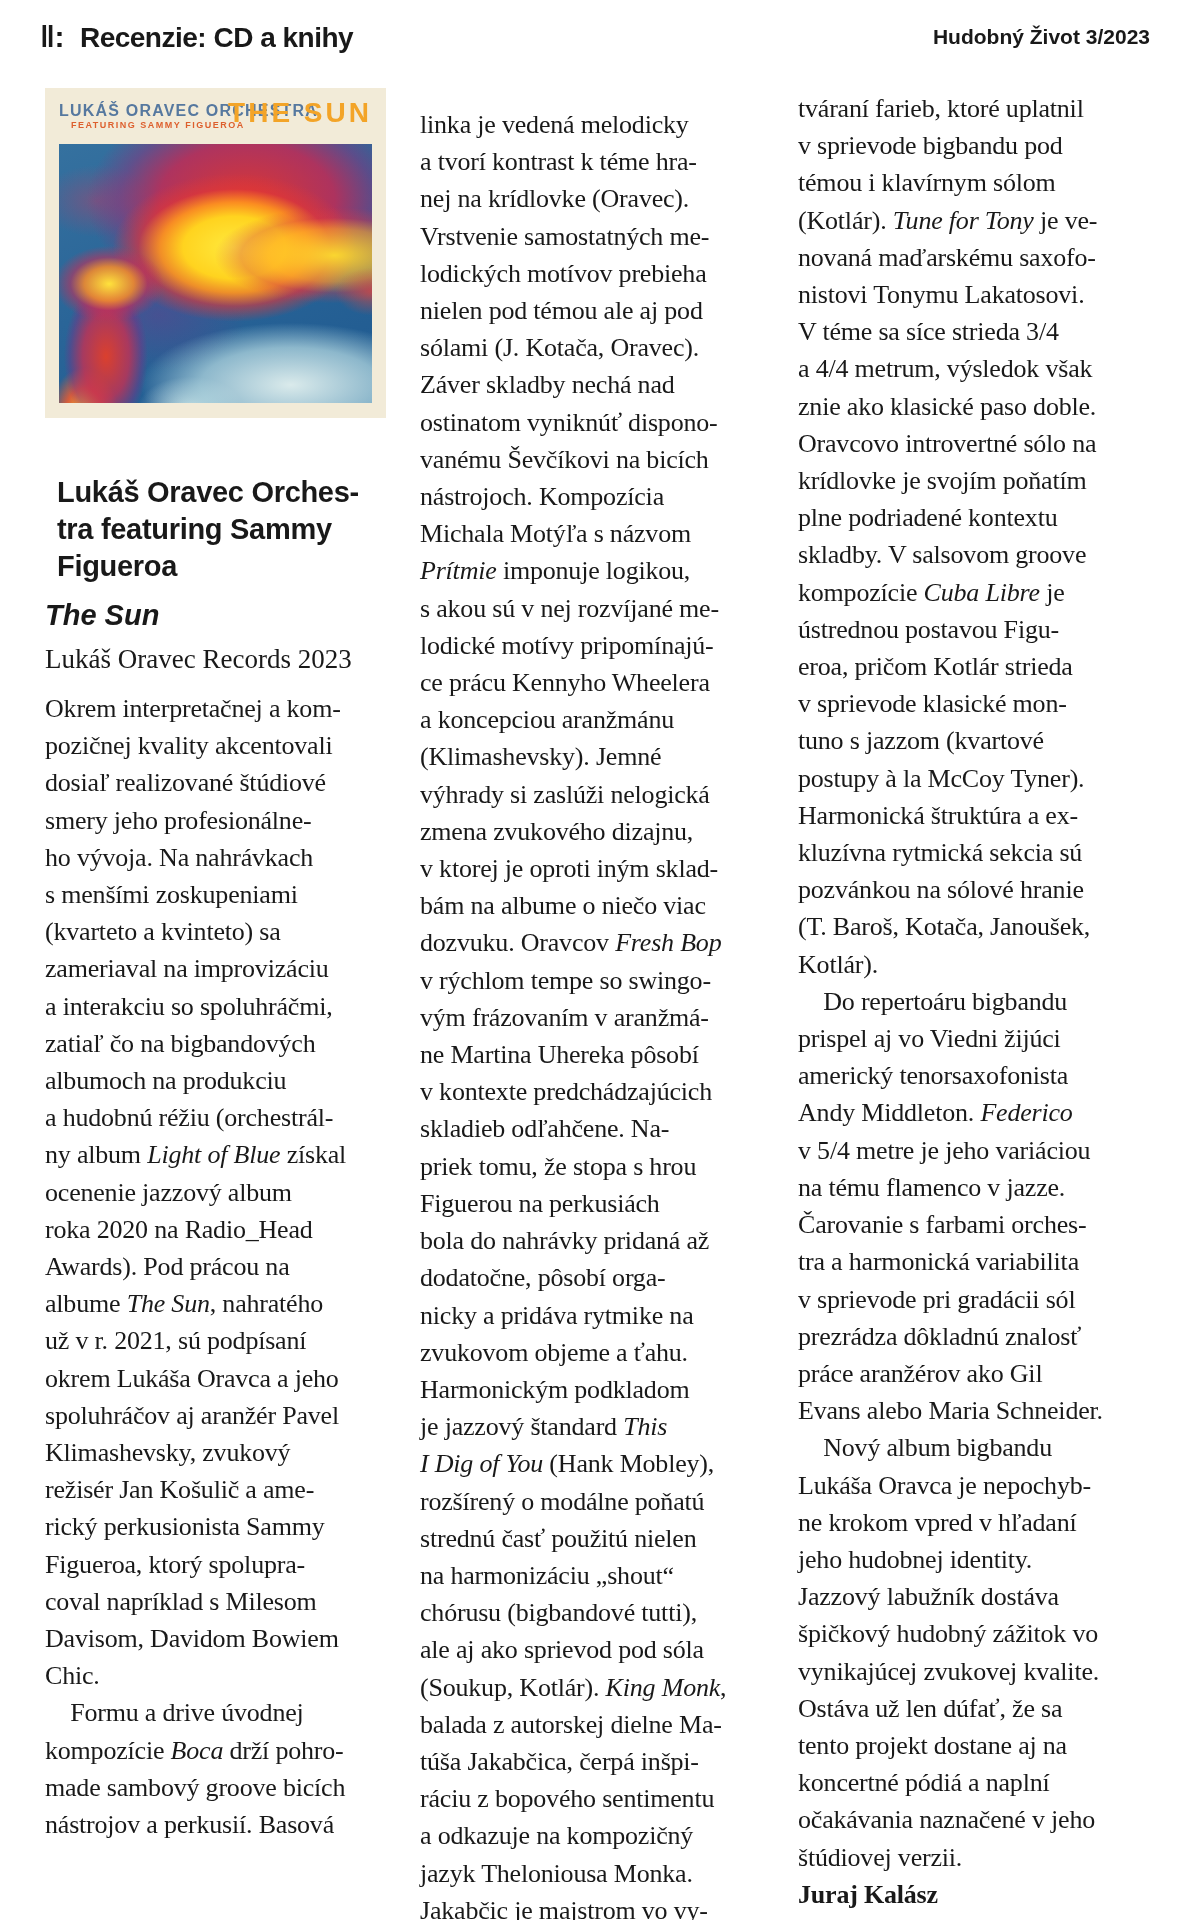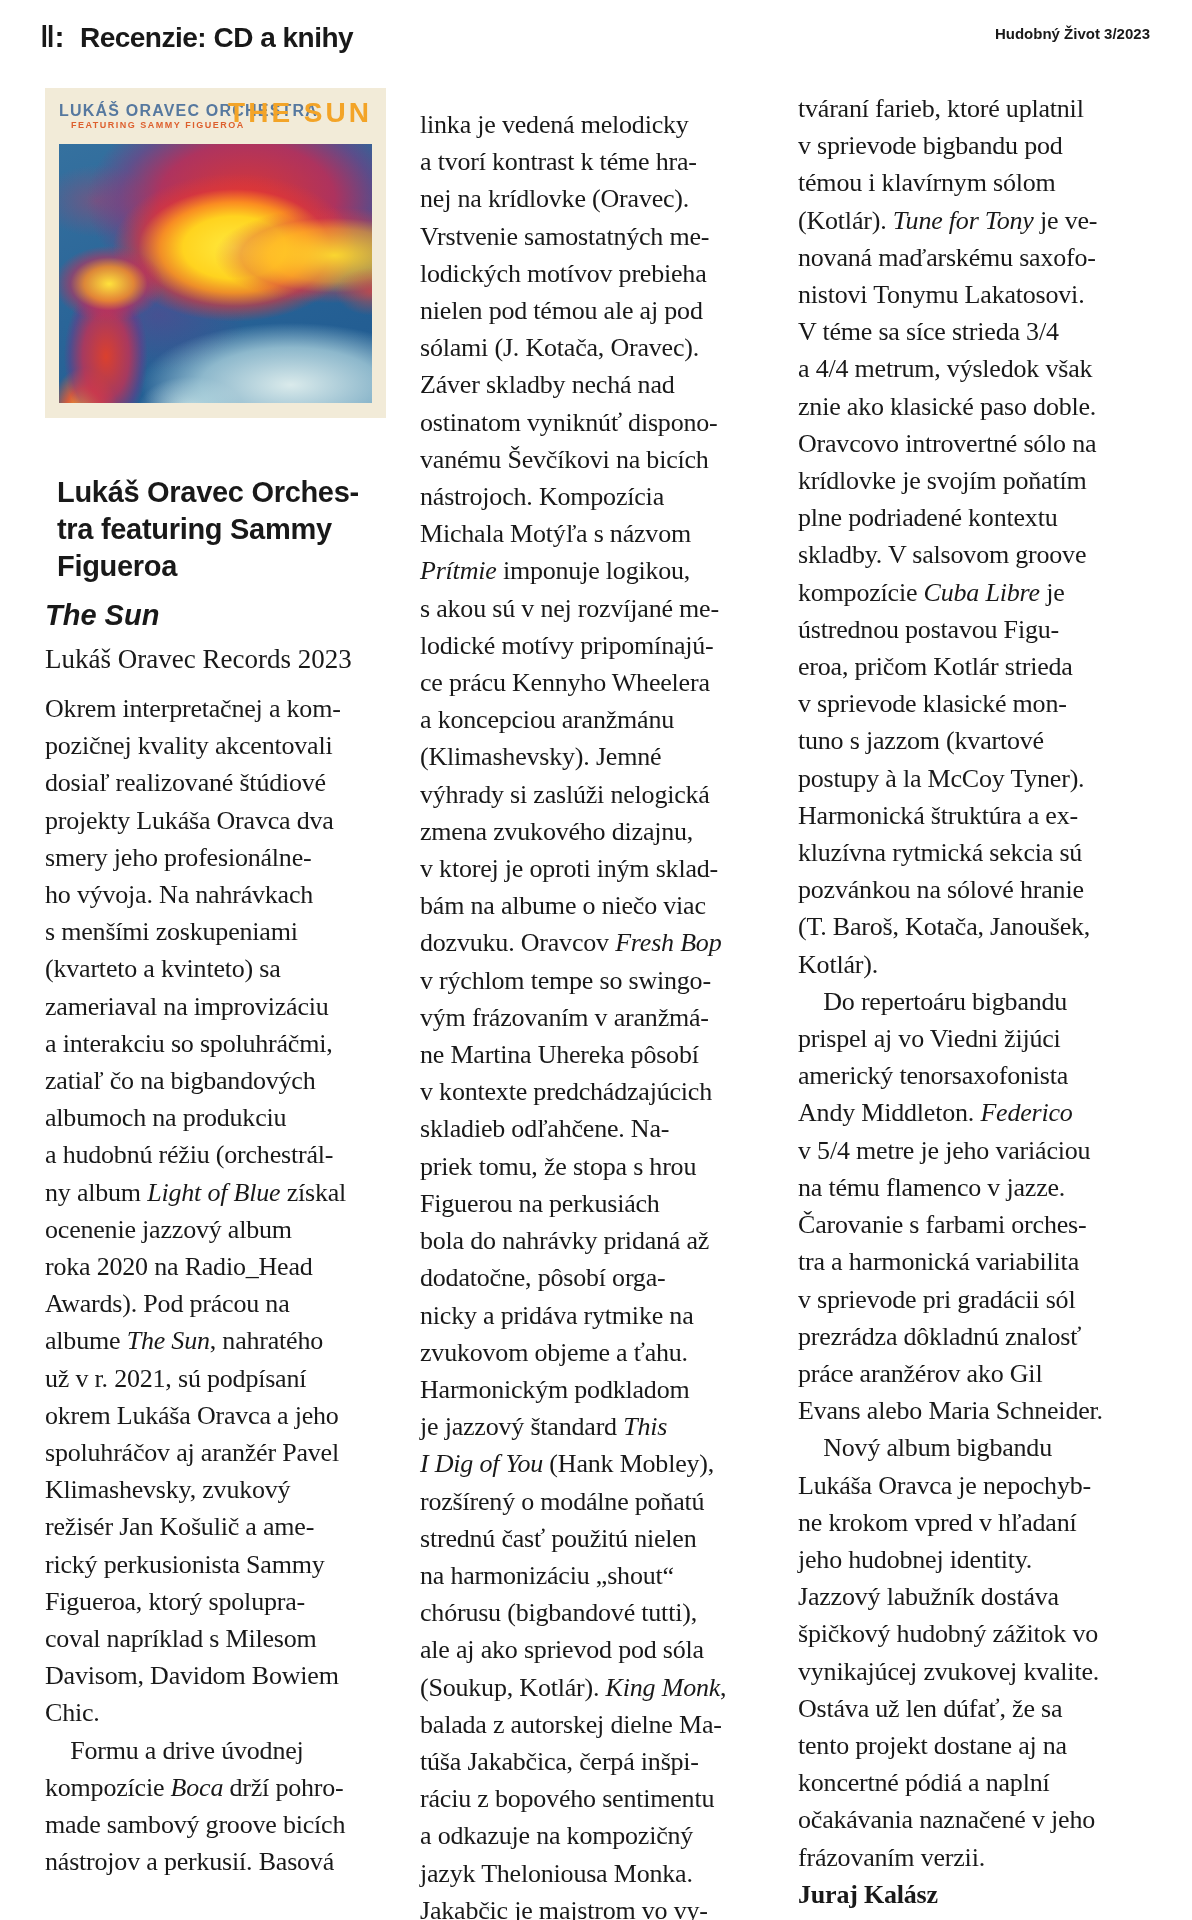--- a/index.html
+++ b/index.html
@@ -12,21 +12,21 @@
 
   
   .masthead-left {
     position:absolute; top:20px; left:40px;
     font-family:"Liberation Sans", sans-serif; font-weight:bold;
     font-size:28px; letter-spacing:-0.5px; display:flex; gap:16px; align-items:baseline;
   }
   .masthead-left .mark { font-size:30px; }
   .masthead-right {
     position:absolute; top:25px; right:42px;
-    font-family:"Liberation Sans", sans-serif; font-weight:bold; font-size:15px;
+    font-family:"Liberation Sans", sans-serif; font-weight:bold; font-size:21px;
   }
 
   
   .cover { position:absolute; left:45px; top:88px; width:341px; height:330px;
            background:var(--cover-bg,#f2ebd8); }
   .cover-artist {
     position:absolute; left:14px; top:14px;
     font-family:"Liberation Sans", sans-serif; font-weight:bold;
     font-size:16px; letter-spacing:1.2px; color:var(--cover-artist,#56789f);
   }
@@ -105,21 +105,20 @@
         <div class="line"><span>Figueroa</span></div>
       </h1>
     <div class="album-title-line">The Sun</div>
     <div class="label-line">Lukáš Oravec Records 2023</div>
   </section>
 
   <div class="col col1">
       <div class="line"><span>Okrem interpretačnej a kom-</span></div>
       <div class="line"><span>pozičnej kvality akcentovali</span></div>
       <div class="line"><span>dosiaľ realizované štúdiové</span></div>
-      <div class="line"><span>projekty Lukáša Oravca dva</span></div>
       <div class="line"><span>smery jeho profesionálne-</span></div>
       <div class="line"><span>ho vývoja. Na nahrávkach</span></div>
       <div class="line"><span>s menšími zoskupeniami</span></div>
       <div class="line"><span>(kvarteto a kvinteto) sa</span></div>
       <div class="line"><span>zameriaval na improvizáciu</span></div>
       <div class="line"><span>a interakciu so spoluhráčmi,</span></div>
       <div class="line"><span>zatiaľ čo na bigbandových</span></div>
       <div class="line"><span>albumoch na produkciu</span></div>
       <div class="line"><span>a hudobnú réžiu (orchestrál-</span></div>
       <div class="line"><span>ny album </span><em>Light of Blue</em><span> získal</span></div>
@@ -234,17 +233,17 @@
       <div class="line"><span>Lukáša Oravca je nepochyb-</span></div>
       <div class="line"><span>ne krokom vpred v hľadaní</span></div>
       <div class="line"><span>jeho hudobnej identity.</span></div>
       <div class="line"><span>Jazzový labužník dostáva</span></div>
       <div class="line"><span>špičkový hudobný zážitok vo</span></div>
       <div class="line"><span>vynikajúcej zvukovej kvalite.</span></div>
       <div class="line"><span>Ostáva už len dúfať, že sa</span></div>
       <div class="line"><span>tento projekt dostane aj na</span></div>
       <div class="line"><span>koncertné pódiá a naplní</span></div>
       <div class="line"><span>očakávania naznačené v jeho</span></div>
-      <div class="line"><span>frázovaním verzii.</span></div>
+      <div class="line"><span>štúdiovej verzii.</span></div>
       <div class="line b"><span>Juraj Kalász</span></div>
     </div>
 
 </div>
 
 </body></html>

